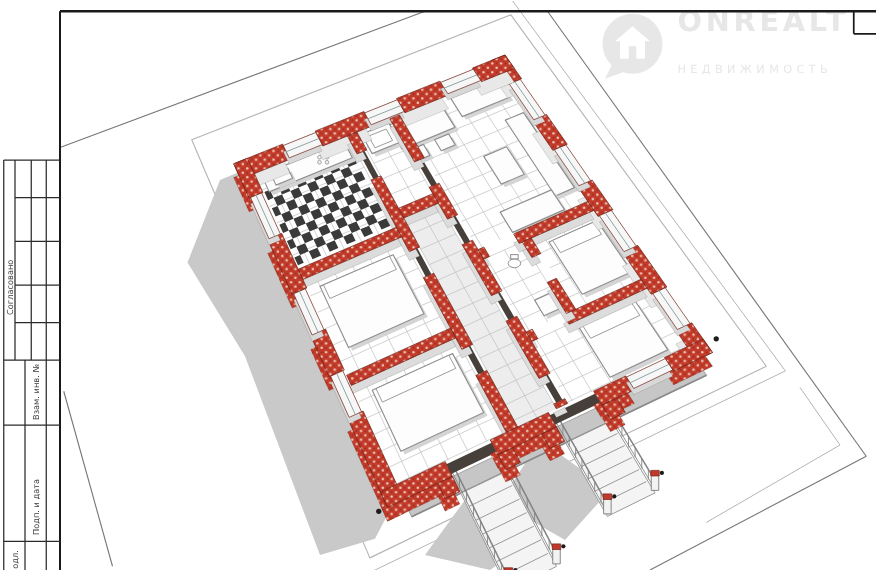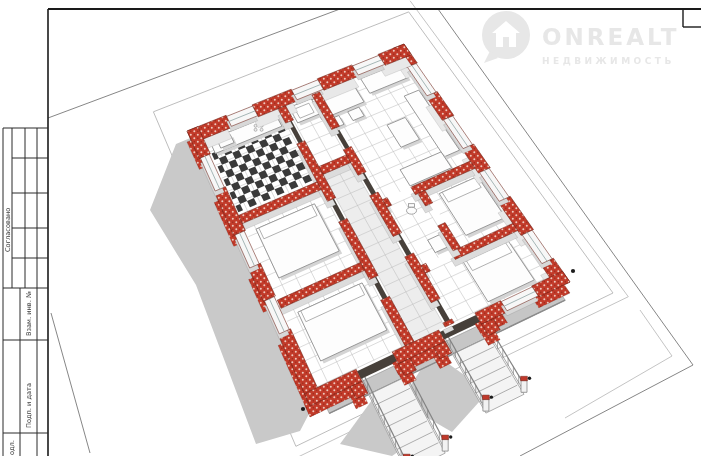--- a/index.html
+++ b/index.html
@@ -1,24 +1,24 @@
 <!DOCTYPE html>
 <html style="--wm: #e7e7e7;"><head>
 <meta charset="utf-8">
 <style>
   html,body{margin:0;padding:0;background:#fff;}
   .sheet{position:relative;width:701px;height:456px;background:#fff;overflow:hidden;
          font-family:"DejaVu Sans","Liberation Sans",sans-serif;}
   .watermark{position:absolute;left:476px;top:6px;width:224px;height:62px;z-index:1;}
-  .wm-row{display:flex;align-items:flex-end;}
+  .wm-row{display:flex;align-items:flex-start;}
   .wm-text{margin-left:8px;}
   .wm-brand{font-weight:bold;font-size:23px;letter-spacing:3px;line-height:1.1;
             color:var(--wm,#e7e7e7);white-space:nowrap;}
-  .wm-sub{font-size:9px;font-weight:bold;letter-spacing:3.5px;color:var(--wm,#e7e7e7);
-          margin-top:6px;white-space:nowrap;}
+  .wm-sub{font-size:9px;font-weight:normal;letter-spacing:3.5px;color:var(--wm,#e7e7e7);
+          margin-top:20px;white-space:nowrap;}
   svg.layer{position:absolute;left:0;top:0;z-index:2;}
   text.tb{font-family:"DejaVu Sans","Liberation Sans",sans-serif;font-size:6.6px;fill:#3a3a3a;}
 </style>
 </head>
 <body>
 
 <div class="sheet">
 
   <div class="watermark">
     <div class="wm-row">

